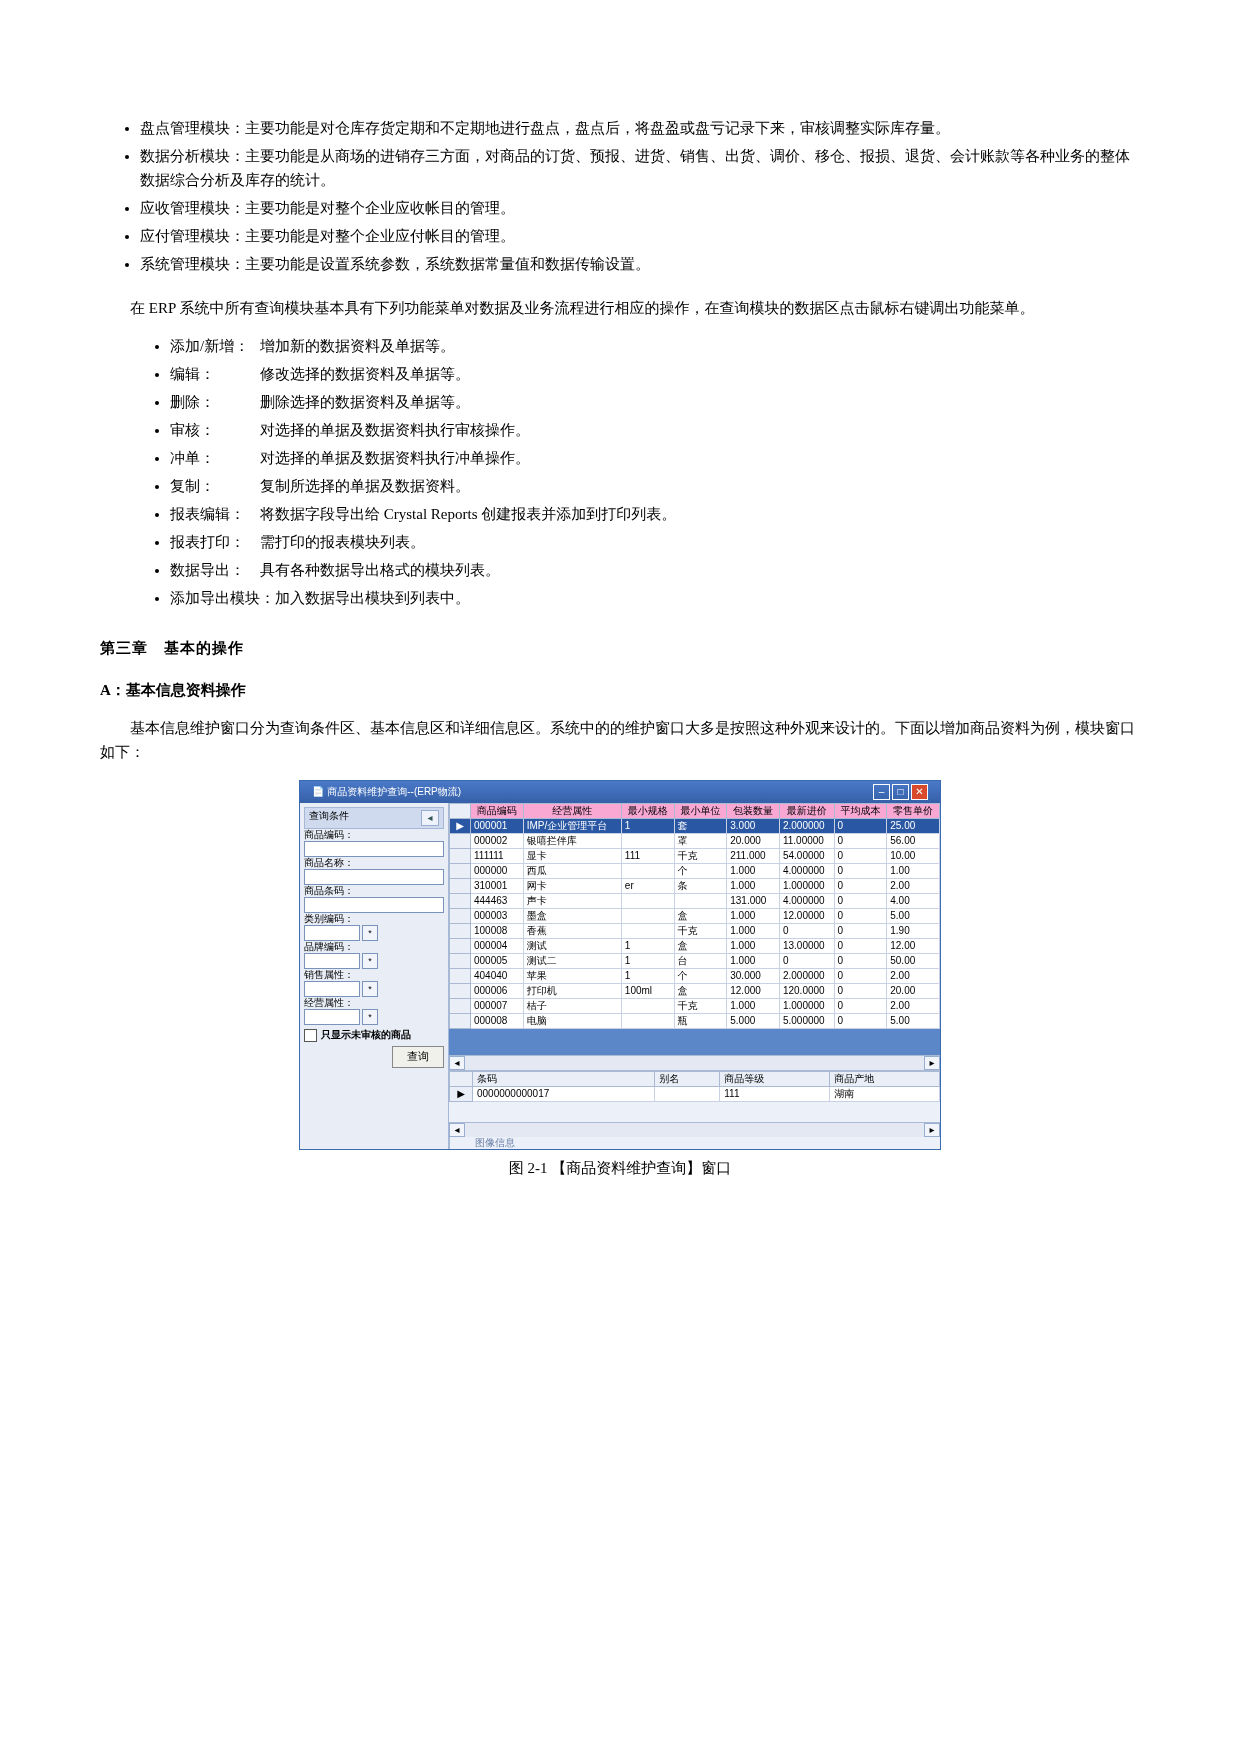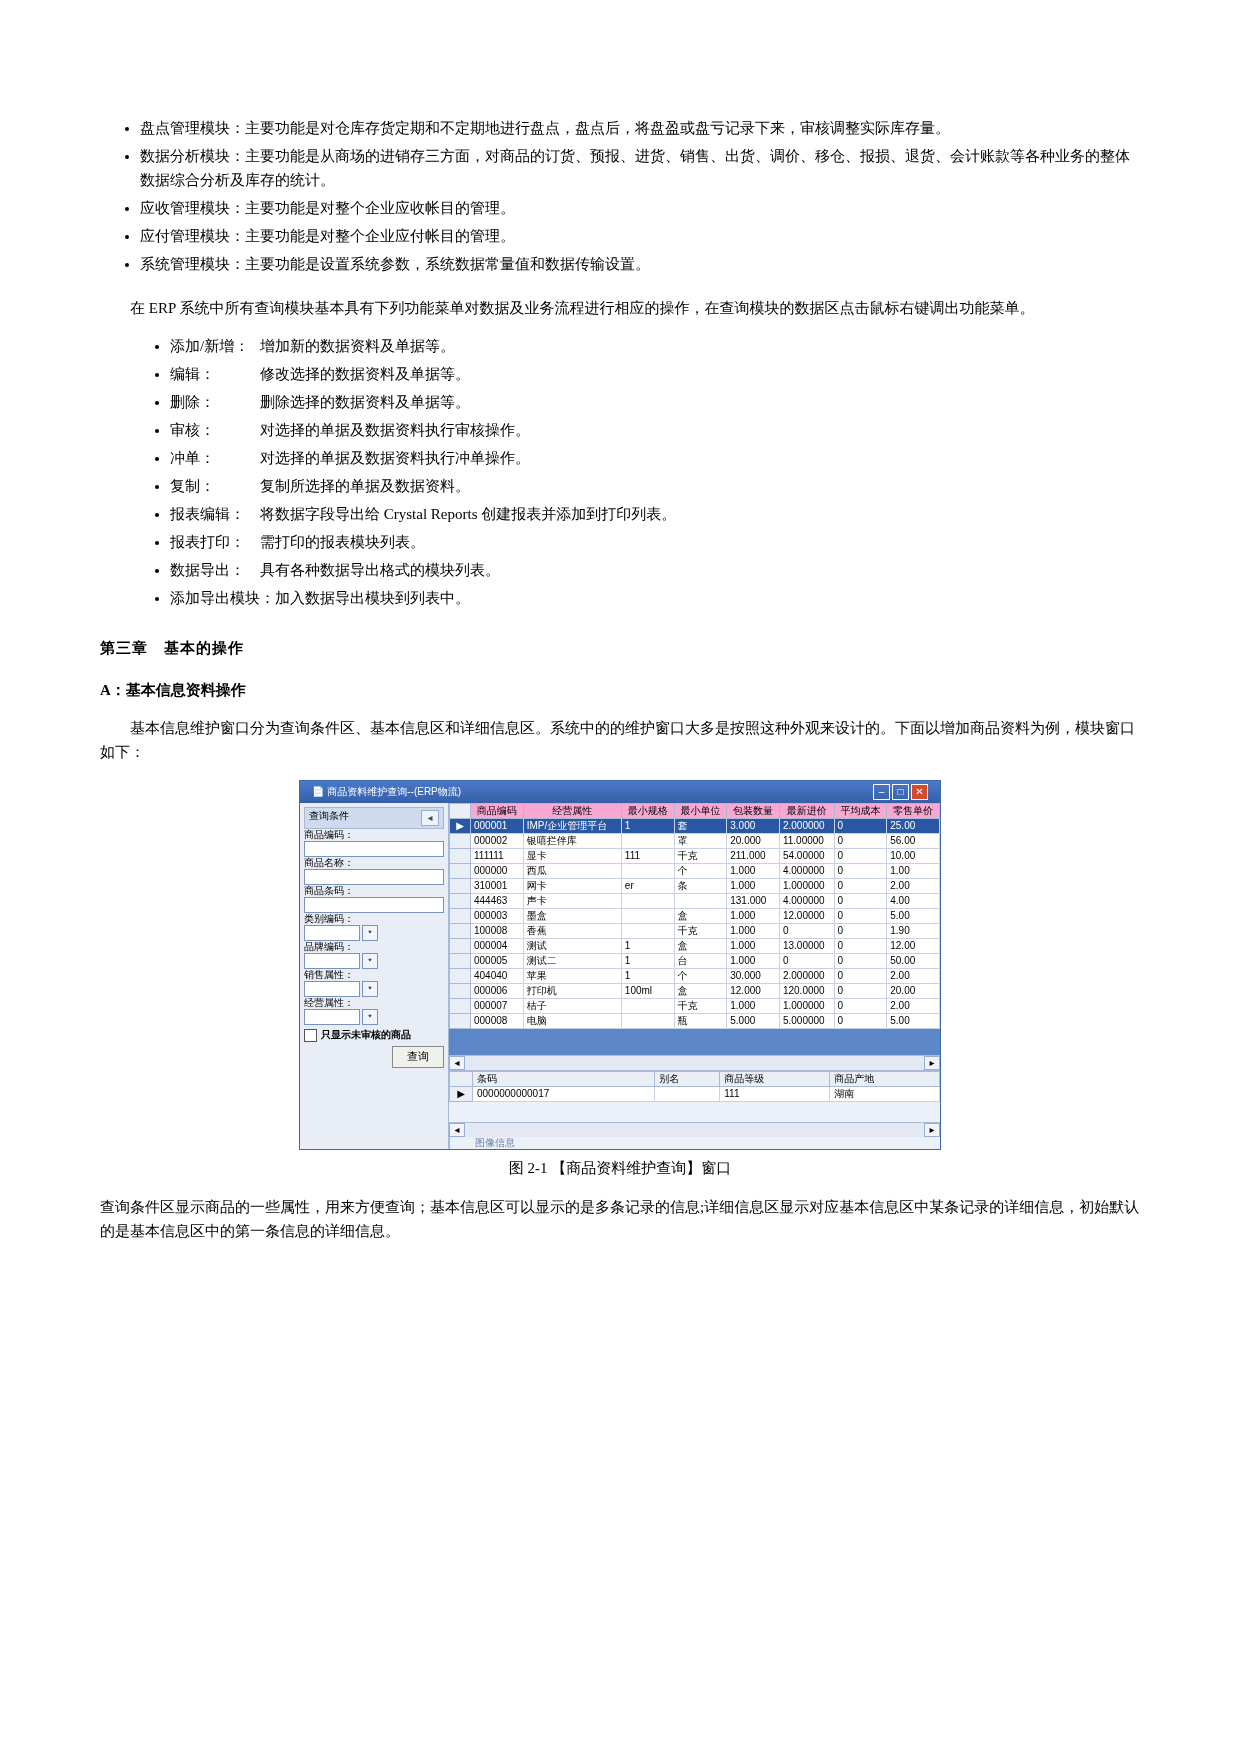--- a/index.html
+++ b/index.html
@@ -429,14 +429,13 @@
             </div>
           </div>
           <div class="imgbox">图像信息</div>
         </div>
       </div>
     </div>
   </div>
 
   <div class="figcap">图 2-1 【商品资料维护查询】窗口</div>
 
-  <p>查询条件区显示商品的一些属性，用来方便查询；基本信息区可以显示的是多条记录的信息;详细信息区显示对应基本信息区中某条记录的详细信息，初始默认的是基本信息区中的第一条信息的详细信息。</p>
 </div>
 
 </body></html>

